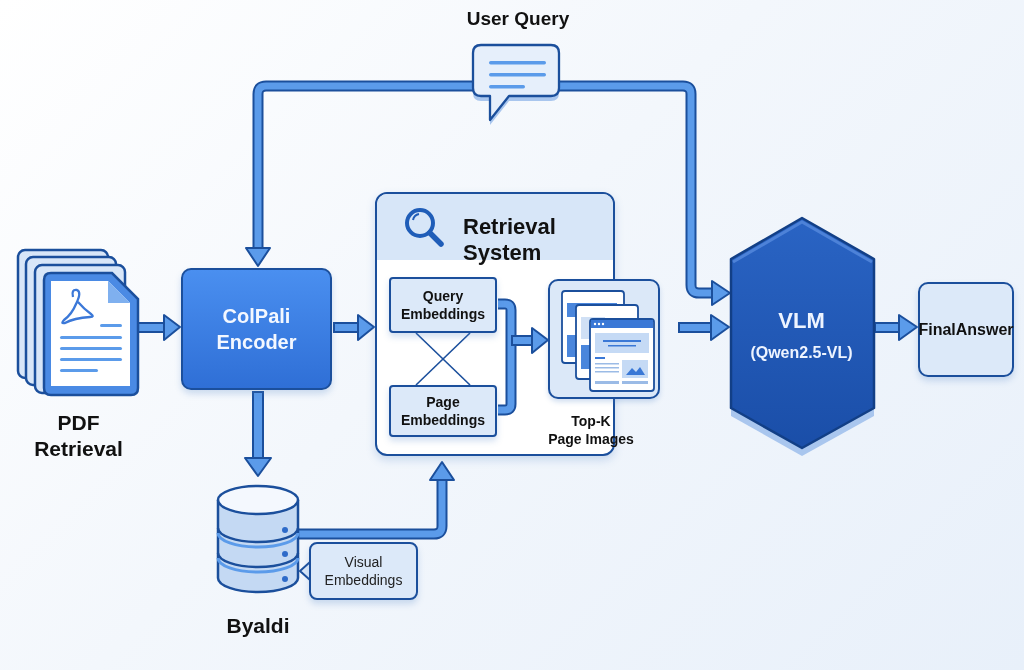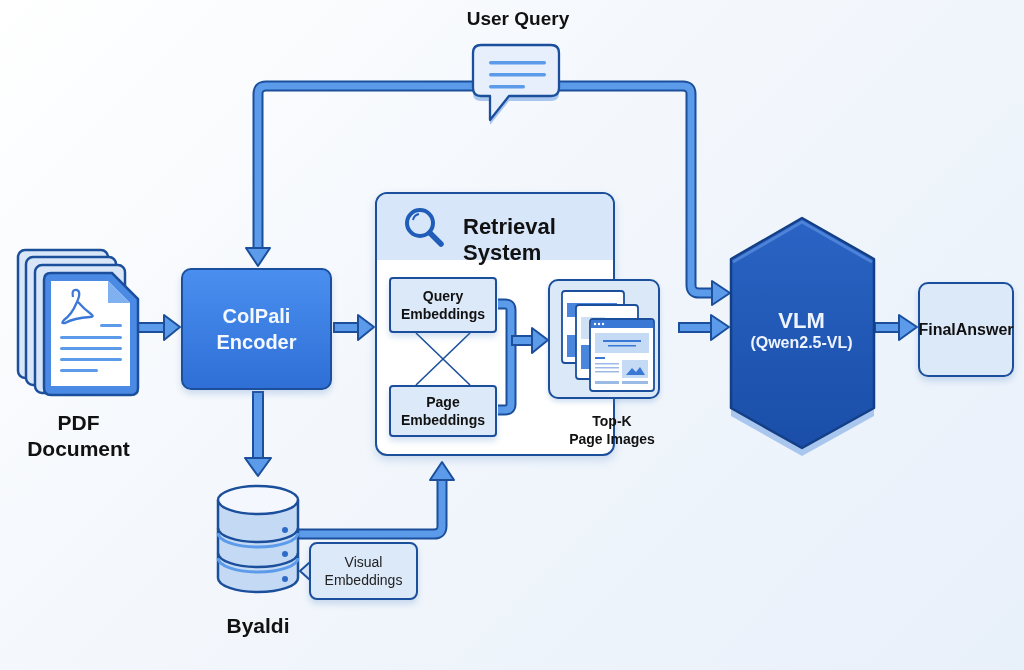--- a/index.html
+++ b/index.html
@@ -40,28 +40,28 @@
   }
   .emb {
     font-size:14px; line-height:18px; border-radius:4px; border-width:2px;
   }
   .topk {
     position:absolute; left:548px; top:279px; width:112px; height:120px;
     box-sizing:border-box; border:2px solid #1b4f9c; border-radius:10px;
     background:#dbe8f8;
     box-shadow: 0 3px 5px rgba(80,130,200,0.25);
   }
-  .topk-label { position:absolute; left:556px; top:412px; width:112px; font-size:14px; line-height:18px; }
+  .topk-label { position:absolute; left:535px; top:412px; width:112px; font-size:14px; line-height:18px; }
   .final {
     left:918px; top:282px; width:96px; height:95px; font-size:16px; line-height:21px;
     flex-direction:row; 
   }
   .vlm-text { position:absolute; left:729px; top:308px; width:145px; text-align:center; color:#eef4ff; }
   .vlm-title { font-size:22px; font-weight:bold; }
-  .vlm-sub { font-size:16px; font-weight:bold; margin-top:0; }
+  .vlm-sub { font-size:16px; font-weight:bold; margin-top:10px; }
   .visual-emb {
     left:309px; top:542px; width:109px; height:58px; font-size:14px; line-height:18px;
     font-weight:normal; color:#222; border-radius:8px;
   }
 </style>
 </head>
 <body>
 
 <svg class="layer" width="1024" height="670">
   <defs>
@@ -158,21 +158,21 @@
     <circle cx="285" cy="530" r="3" fill="#2e6bc9"></circle>
     <circle cx="285" cy="554" r="3" fill="#2e6bc9"></circle>
     <circle cx="285" cy="579" r="3" fill="#2e6bc9"></circle>
   </g>
 </svg>
 
 <div class="abs label-dark" style="left:430px;top:8px;width:176px;font-size:19px;">User Query</div>
 
 <div class="abs label-dark" style="left:6px;top:410px;width:145px;font-size:21px;line-height:26px;">
   <div>PDF</div>
-  <div>Document</div>
+  <div>Retrieval</div>
 </div>
 
 <div class="node-box encoder">
   <div>
     <div>ColPali</div>
     <div>Encoder</div>
   </div>
 </div>
 
 <div class="retrieval">

